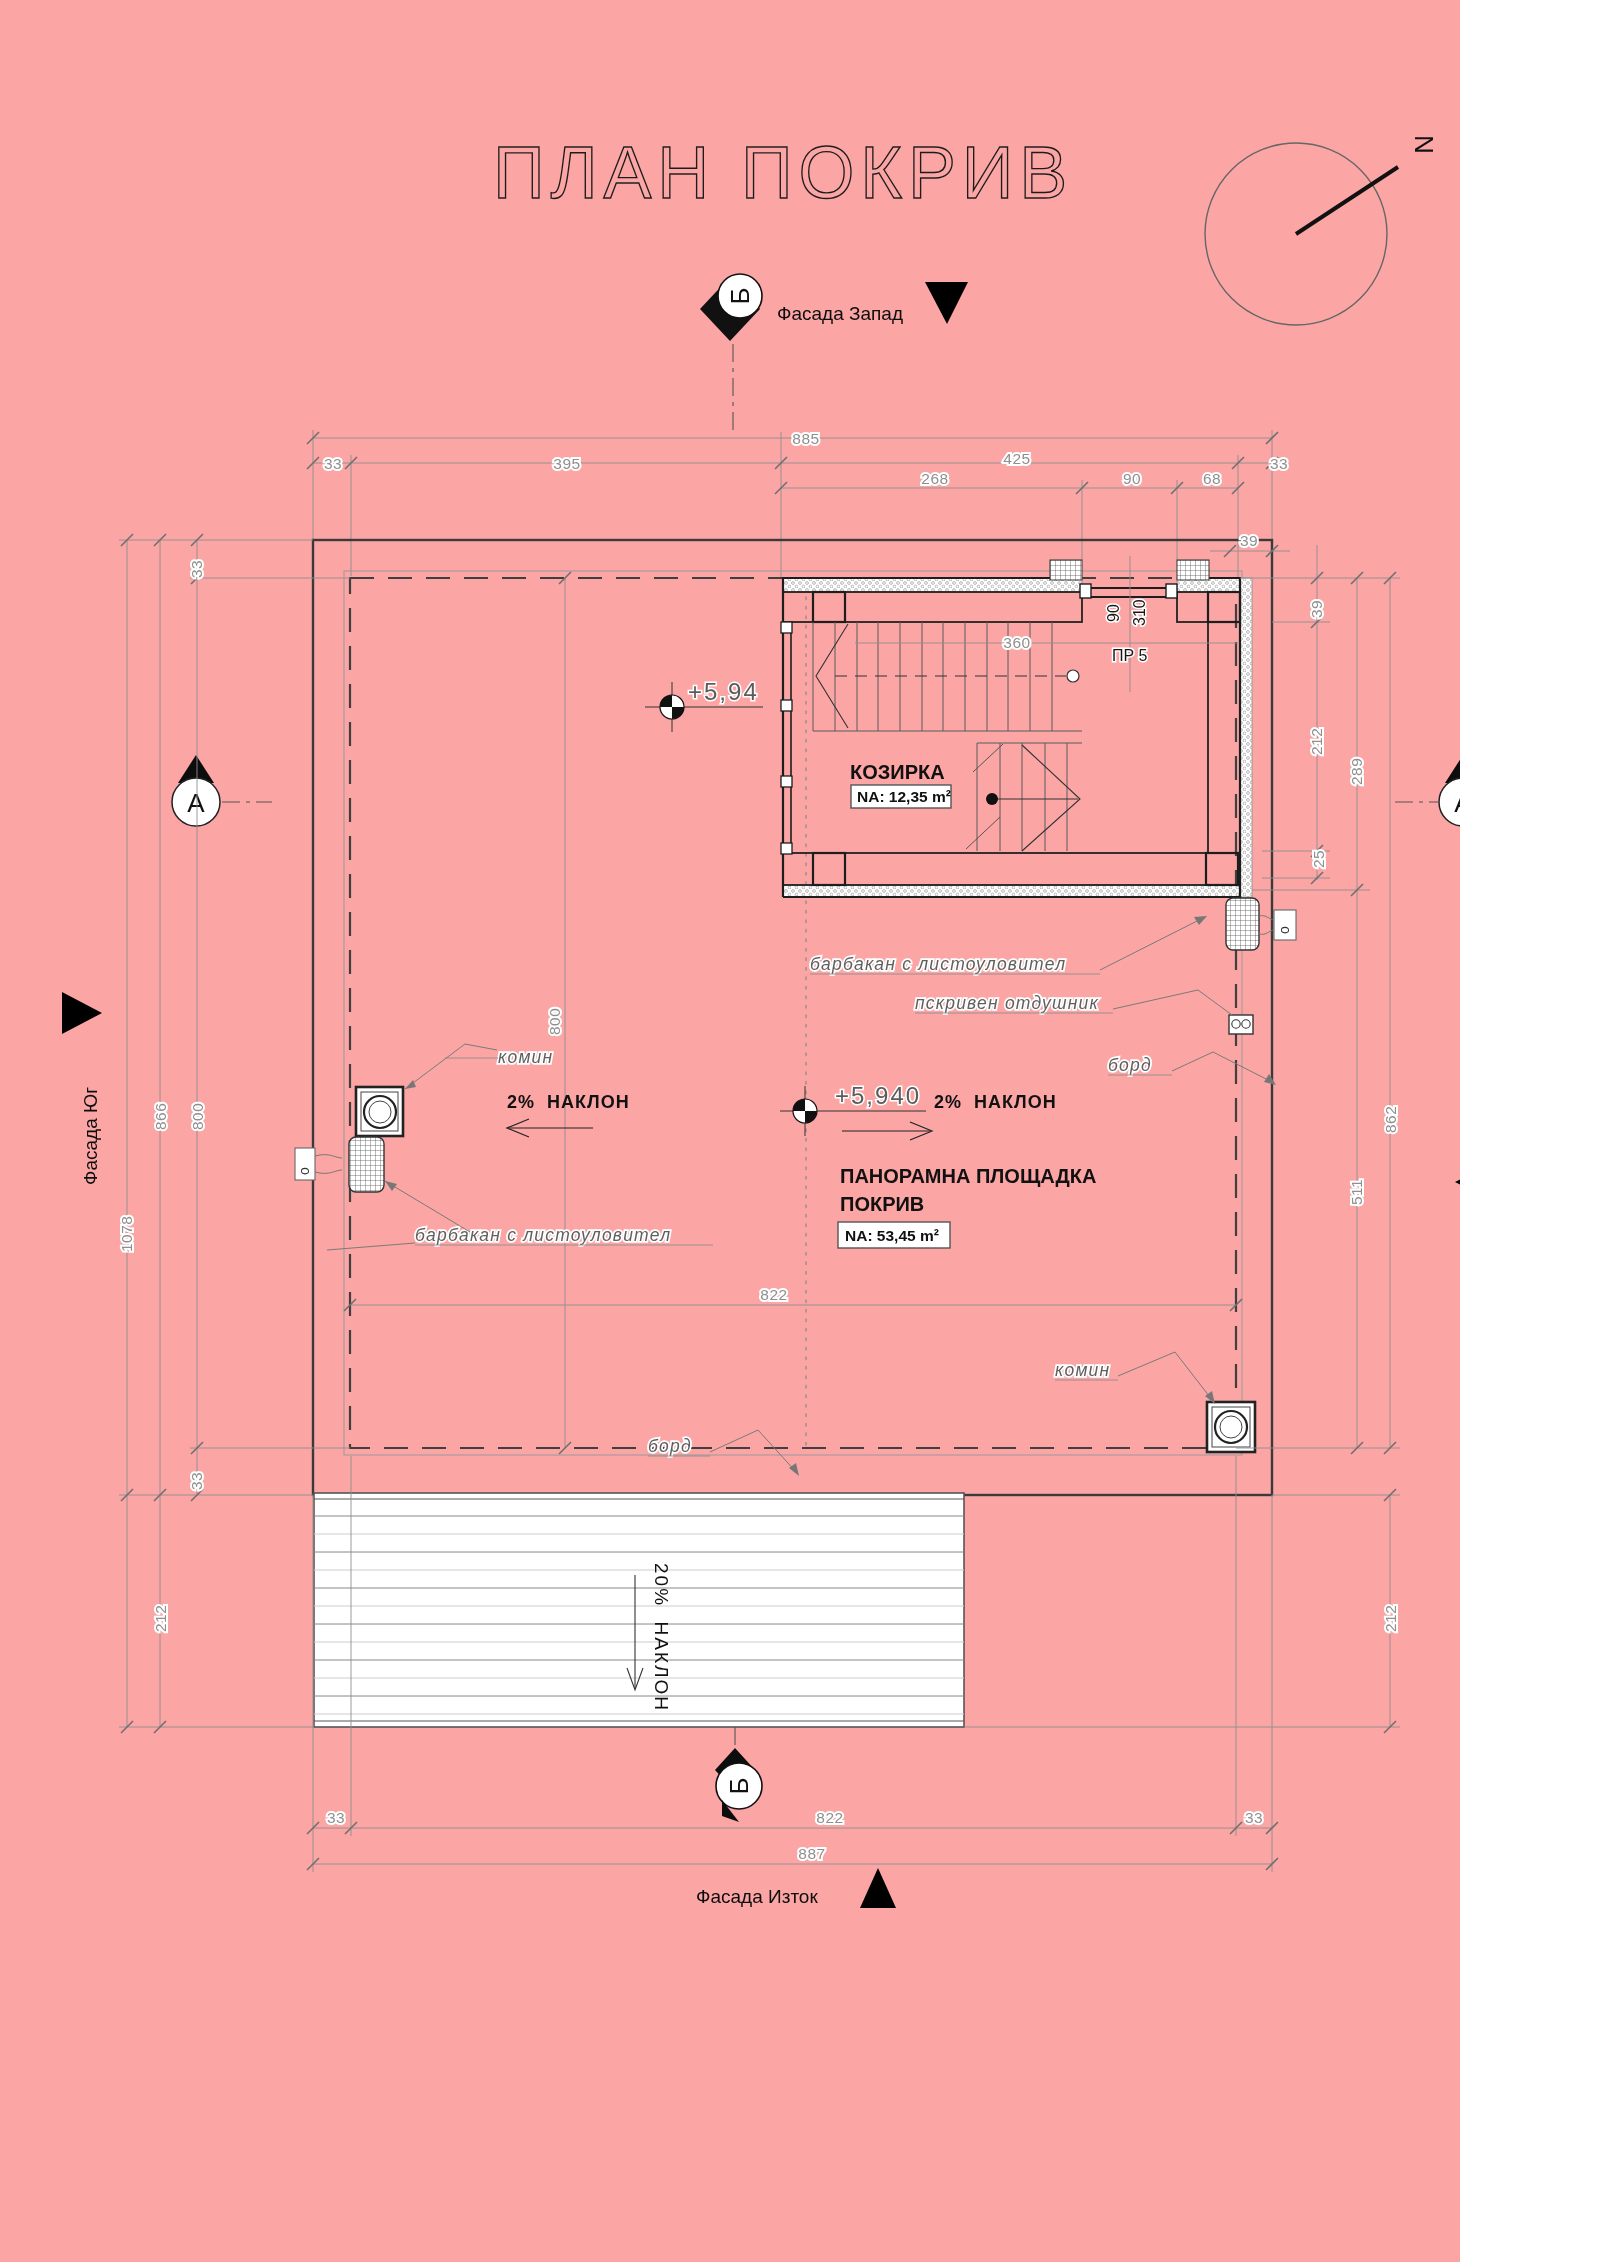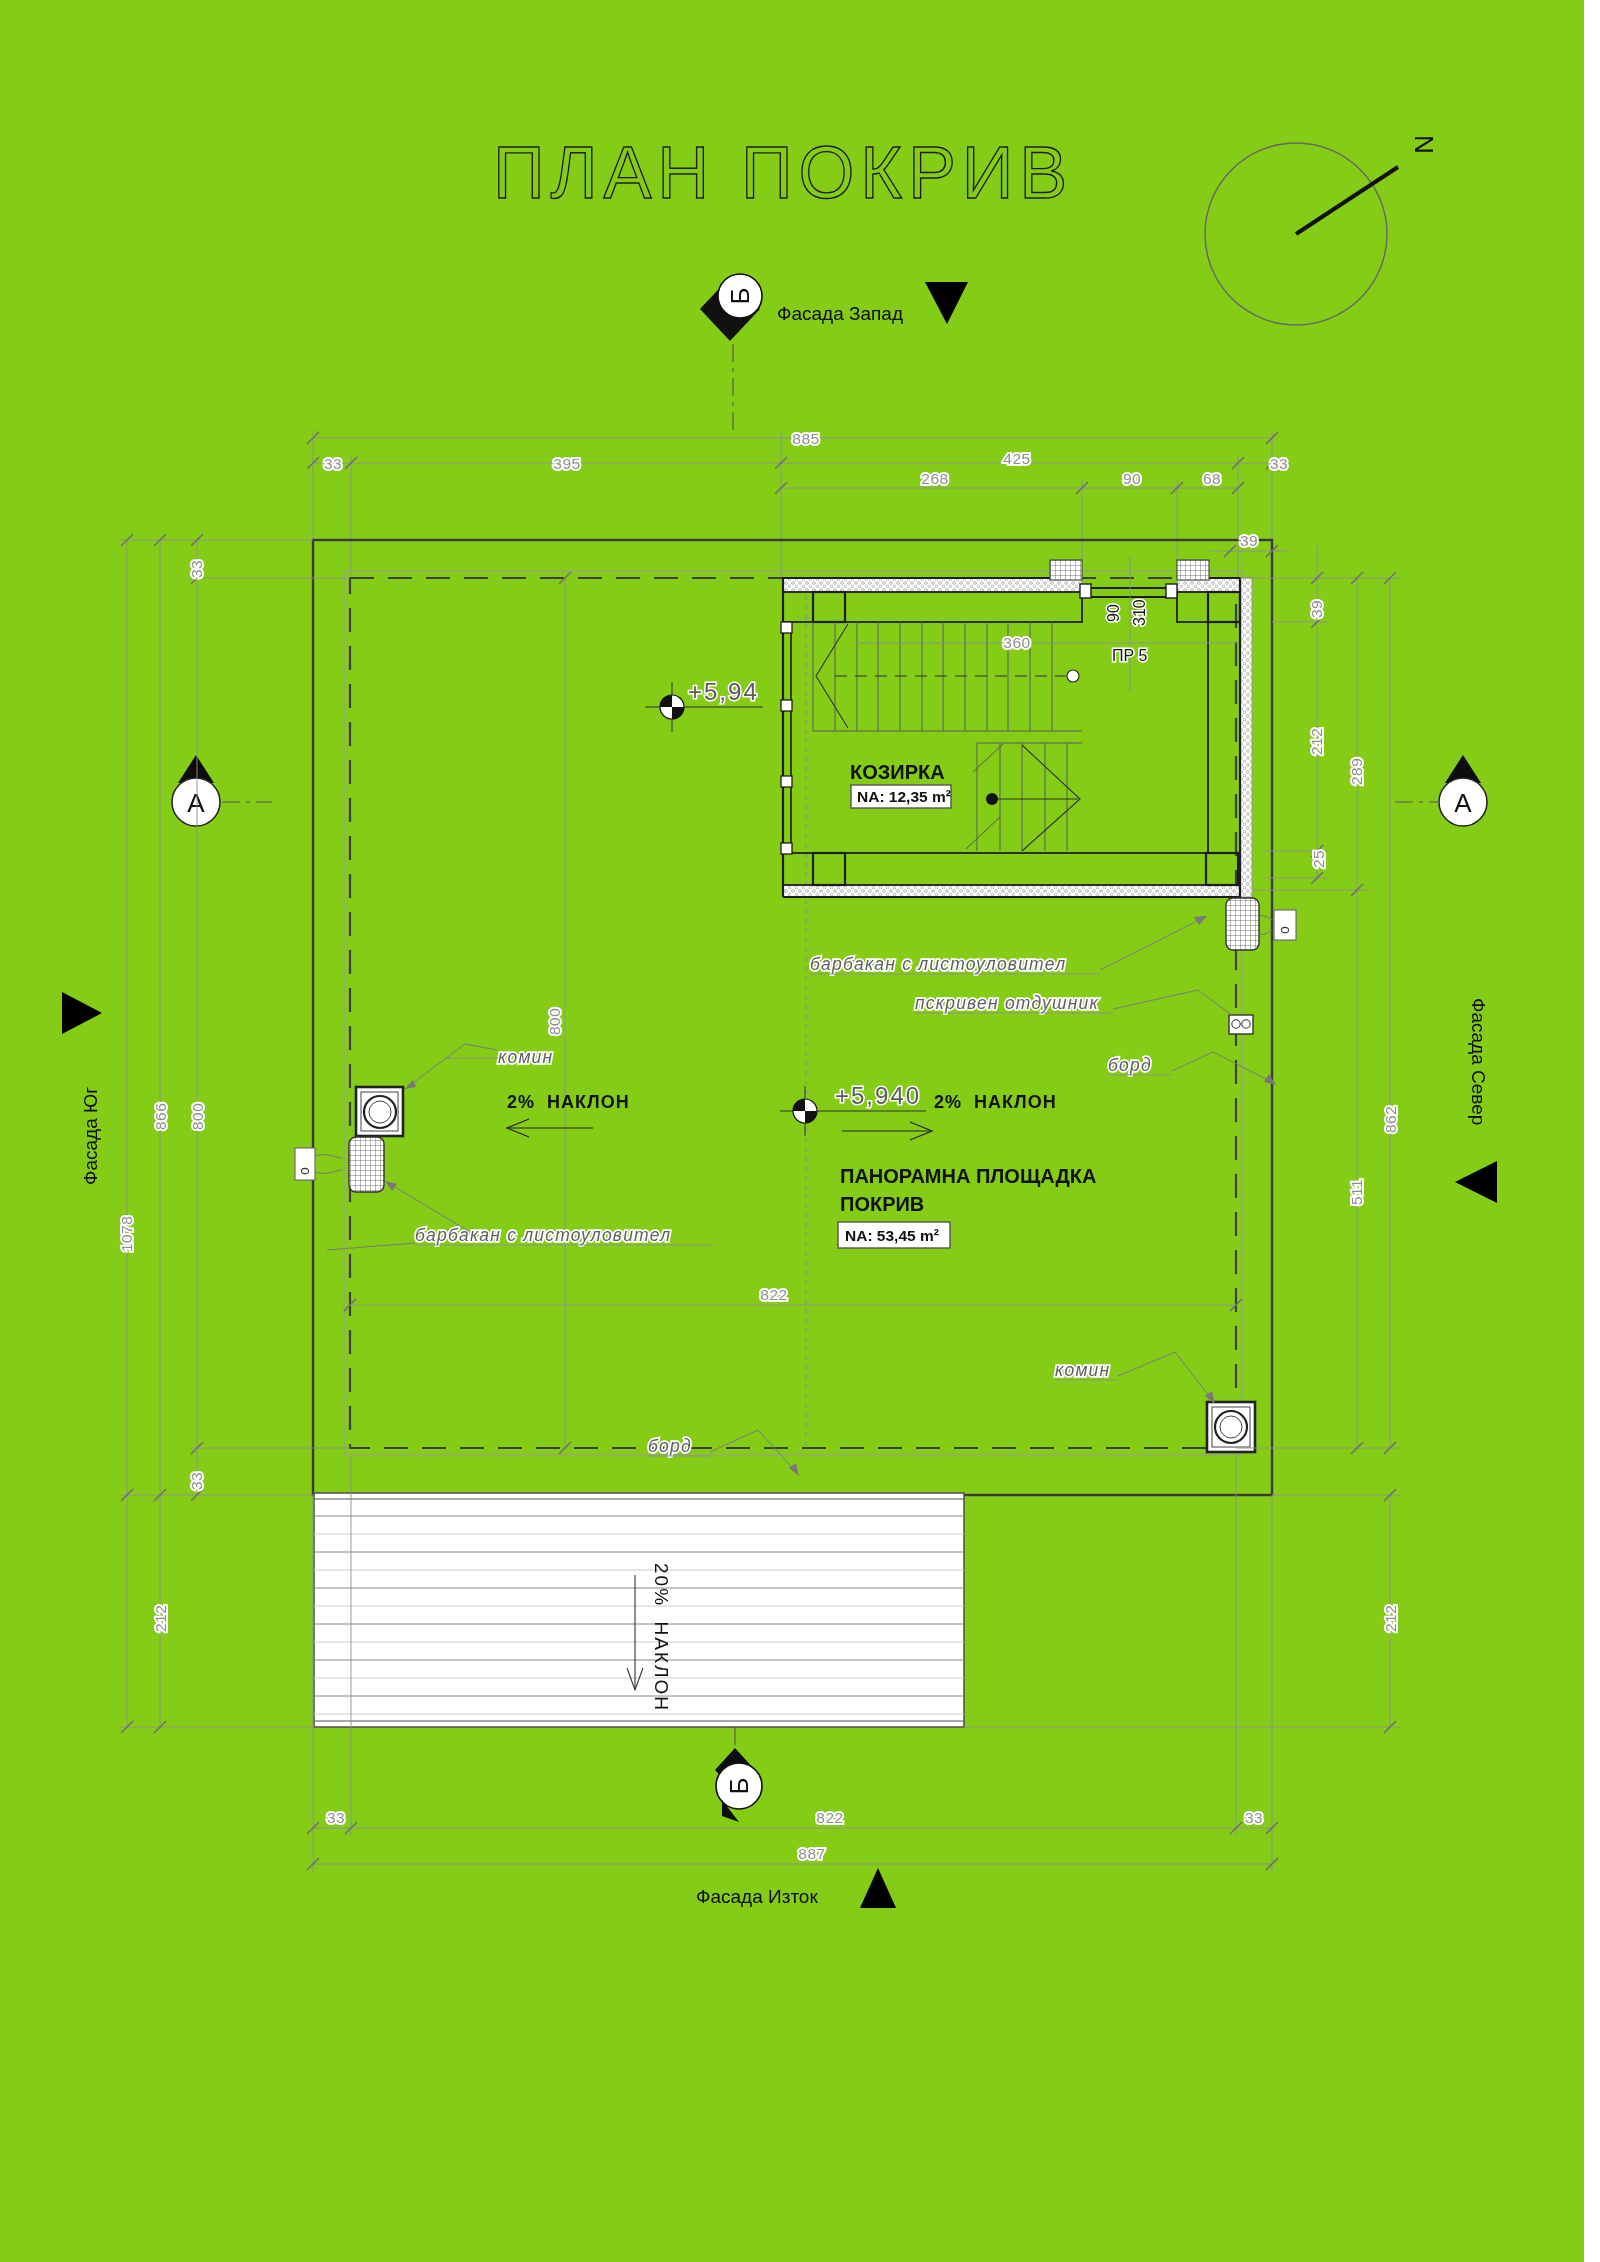--- a/index.html
+++ b/index.html
@@ -1,16 +1,16 @@
 <!DOCTYPE html>
 <html><head>
 <meta charset="utf-8">
 <style>
   html,body{margin:0;padding:0;background:#fff;}
-  .sheet{width:1584px;height:2262px;position:relative;background:#84cc16;overflow:hidden;
+  .sheet{width:1460px;height:2262px;position:relative;background:#fca5a5;overflow:hidden;
          font-family:"Liberation Sans", sans-serif;}
   svg{display:block}
   
   .outer{fill:none;stroke:#3a3a3a;stroke-width:2.4}
   .innerline{fill:none;stroke:#9a9a9a;stroke-width:1}
   .dashed{fill:none;stroke:#3f3f3f;stroke-width:2.2;stroke-dasharray:24 14}
   .dashdot{fill:none;stroke:#555;stroke-width:1.1;stroke-dasharray:18 6 4 6}
   .dotted{fill:none;stroke:#8c8c8c;stroke-width:1.3;stroke-dasharray:2.5 7;stroke-linecap:round}
   .dim{stroke:#8f8f8f;stroke-width:.9;fill:none}
   .tick{stroke:#6f6f6f;stroke-width:1.6}

